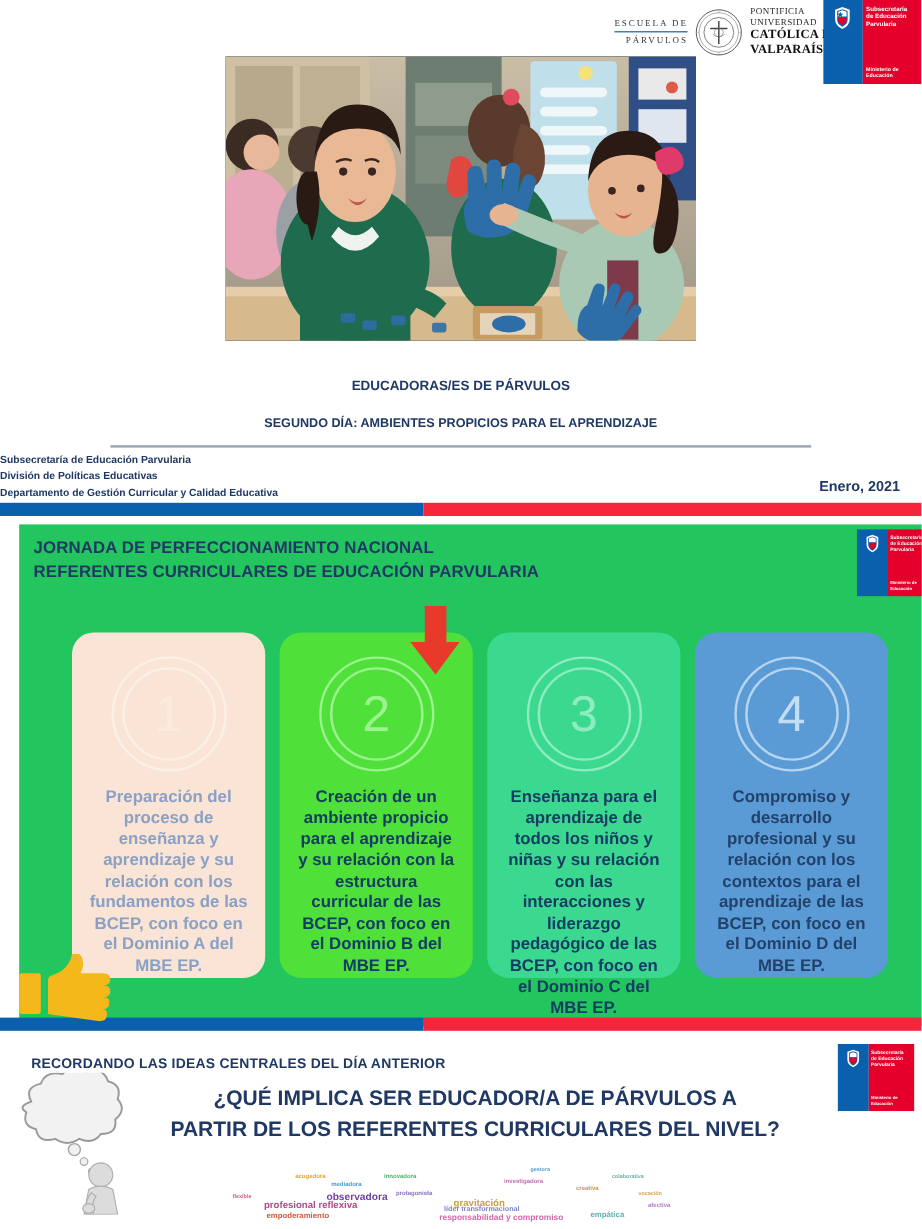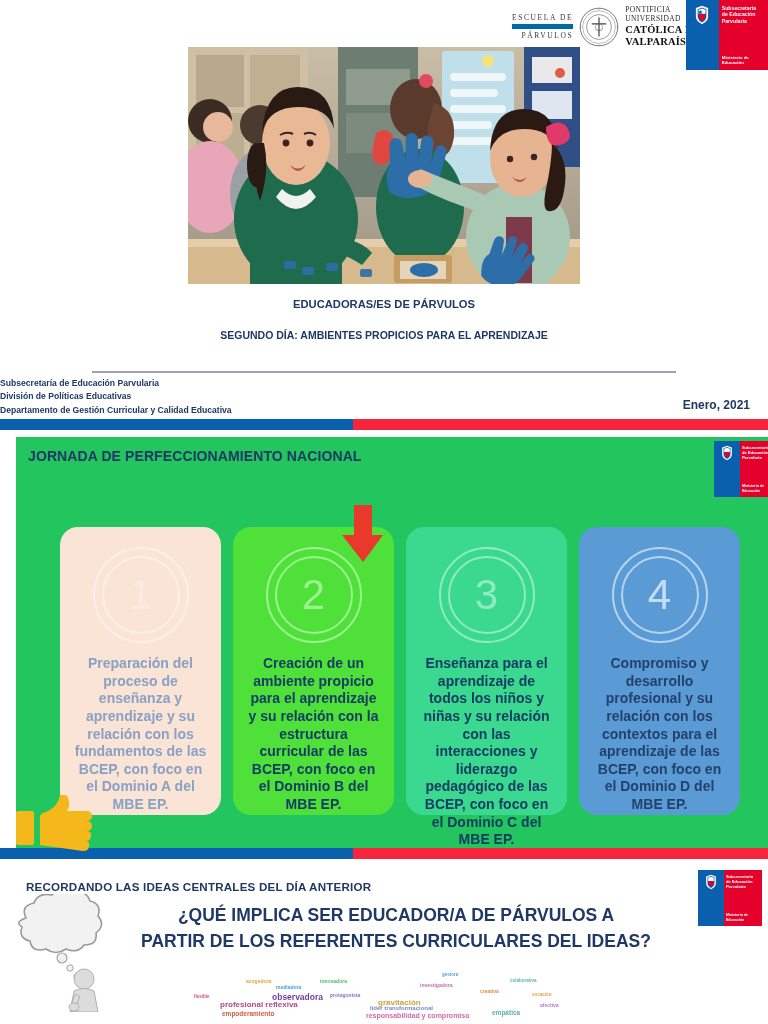--- a/index.html
+++ b/index.html
@@ -11,21 +11,21 @@
   }
   .page { position: relative; width: 768px; height: 1024px; background:#fff; }
 
   
   .slide1 { position:absolute; left:0; top:0; width:768px; height:425px; background:#fff; }
 
   .pucv-logo { position:absolute; left:512px; top:6px; display:flex; align-items:center; gap:6px; }
   .pucv-escuela { text-align:right; line-height:1.35; }
   .pucv-escuela div {
     font-family:"Liberation Serif", serif; font-size:7.5px; letter-spacing:1.6px;
-    color:#3a3a3a; border-bottom:5px solid #0369a1; padding-bottom:1px;
+    color:#3a3a3a; border-bottom:1px solid #0369a1; padding-bottom:1px;
   }
   .pucv-escuela div:last-child { border-bottom:none; padding-top:2px; }
   .pucv-seal { width:40px; height:40px; }
   .pucv-name { line-height:1.18; }
   .pucv-name .l1, .pucv-name .l2 {
     font-family:"Liberation Serif", serif; font-size:7.5px; color:#2b2b2b; letter-spacing:.4px;
   }
   .pucv-name .l3 { font-family:"Liberation Serif", serif; font-size:10.5px; font-weight:bold; color:#111; letter-spacing:.2px;}
   .pucv-name .l4 { font-family:"Liberation Serif", serif; font-size:10.5px; font-weight:bold; color:#111; letter-spacing:.2px;}
 
@@ -49,21 +49,21 @@
   .gov-top .sub  { font-size:5.2px; }
   .gov-top .min  { font-size:4.4px; }
 
   .hero-photo {
     position:absolute; left:188px; top:47px; width:392px; height:237px;
     overflow:hidden; background:#2b3a34;
   }
 
   .titles { position:absolute; left:0; top:288px; width:768px; text-align:center; }
   .titles .t1 { font-size:11.2px; font-weight:bold; color:#1f3864; letter-spacing:.1px; }
-  .titles .t2 { font-size:11.2px; font-weight:bold; color:#1f3864; margin-top:10px;}
+  .titles .t2 { font-size:11.2px; font-weight:bold; color:#1f3864; margin-top:28px;}
   .titles .t3 { font-size:10.5px; font-weight:bold; color:#1f3864; margin-top:19px;}
 
   .rule { position:absolute; left:92px; top:371px; width:584px; height:2px; background:#9aa4b5; }
 
   .subdept { position:absolute; left:0; top:377px; width:768px; text-align:left; line-height:1.55; }
   .subdept div { font-size:8.6px; font-weight:bold; color:#1f3864; }
 
   .fecha { position:absolute; right:18px; top:398px; font-size:12px; font-weight:bold; color:#1f3864; }
 
   .flagbar { position:absolute; left:0; width:768px; height:11px; display:flex; }
@@ -304,20 +304,21 @@
   </section>
 
   <div class="flagbar" style="top:419px;">
     <div class="b"></div>
     <div class="r"></div>
   </div>
 
   <section class="slide2">
     <div class="s2head">
       <div>JORNADA DE PERFECCIONAMIENTO NACIONAL</div>
+      <div>REFERENTES CURRICULARES DE EDUCACIÓN PARVULARIA</div>
     </div>
 
     <div class="govlogo gov-s2">
       <div class="blue">
         <svg class="escudo" width="14" height="16" viewBox="0 0 40 46">
           <path d="M20 2 L34 7 L34 26 Q34 38 20 44 Q6 38 6 26 L6 7 Z" fill="#fff"></path>
           <path d="M20 6 L30 9.5 L30 26 Q30 35 20 40 Q10 35 10 26 L10 9.5 Z" fill="#0b60ad"></path>
           <path d="M20 8 L28 11 L28 20 L12 20 L12 11 Z" fill="#fff"></path>
           <path d="M12 21 L28 21 L28 26 Q28 33 20 37 Q12 33 12 26 Z" fill="#e4002b"></path>
         </svg>
@@ -423,21 +424,21 @@
       <g fill="#dcdcdc" stroke="#b0b0b0" stroke-width="1">
         <circle cx="80" cy="85" r="10"></circle>
         <path d="M70 97 q10 -5 20 0 l4 21 l-28 0z"></path>
         <path d="M72 100 q-6 8 -4 18 l6 0 q-2 -10 2 -15z"></path>
         <ellipse cx="70" cy="113" rx="5" ry="4"></ellipse>
       </g>
     </svg>
 
     <div class="question">
       <div>¿QUÉ IMPLICA SER EDUCADOR/A DE PÁRVULOS A</div>
-      <div>PARTIR DE LOS REFERENTES CURRICULARES DEL IDEAS?</div>
+      <div>PARTIR DE LOS REFERENTES CURRICULARES DEL NIVEL?</div>
     </div>
 
     <div class="wordcloud">
         <span class="wc-word" style="left: 40px; top: 42px; font-size: 8px; color: rgb(181, 71, 138); transform: rotate(0deg);">profesional reflexiva</span>
         <span class="wc-word" style="left: 92px; top: 34px; font-size: 8.5px; color: rgb(111, 63, 160); transform: rotate(0deg);">observadora</span>
         <span class="wc-word" style="left: 198px; top: 40px; font-size: 8px; color: rgb(200, 163, 58); transform: rotate(0deg);">gravitación</span>
         <span class="wc-word" style="left: 186px; top: 54px; font-size: 7px; color: rgb(208, 106, 168); transform: rotate(0deg);">responsabilidad y compromiso</span>
         <span class="wc-word" style="left: 312px; top: 51px; font-size: 6.5px; color: rgb(95, 176, 168); transform: rotate(0deg);">empática</span>
         <span class="wc-word" style="left: 42px; top: 52px; font-size: 6.5px; color: rgb(207, 91, 63); transform: rotate(0deg);">empoderamiento</span>
         <span class="wc-word" style="left: 190px; top: 47px; font-size: 6px; color: rgb(123, 134, 199); transform: rotate(0deg);">líder transformacional</span>

